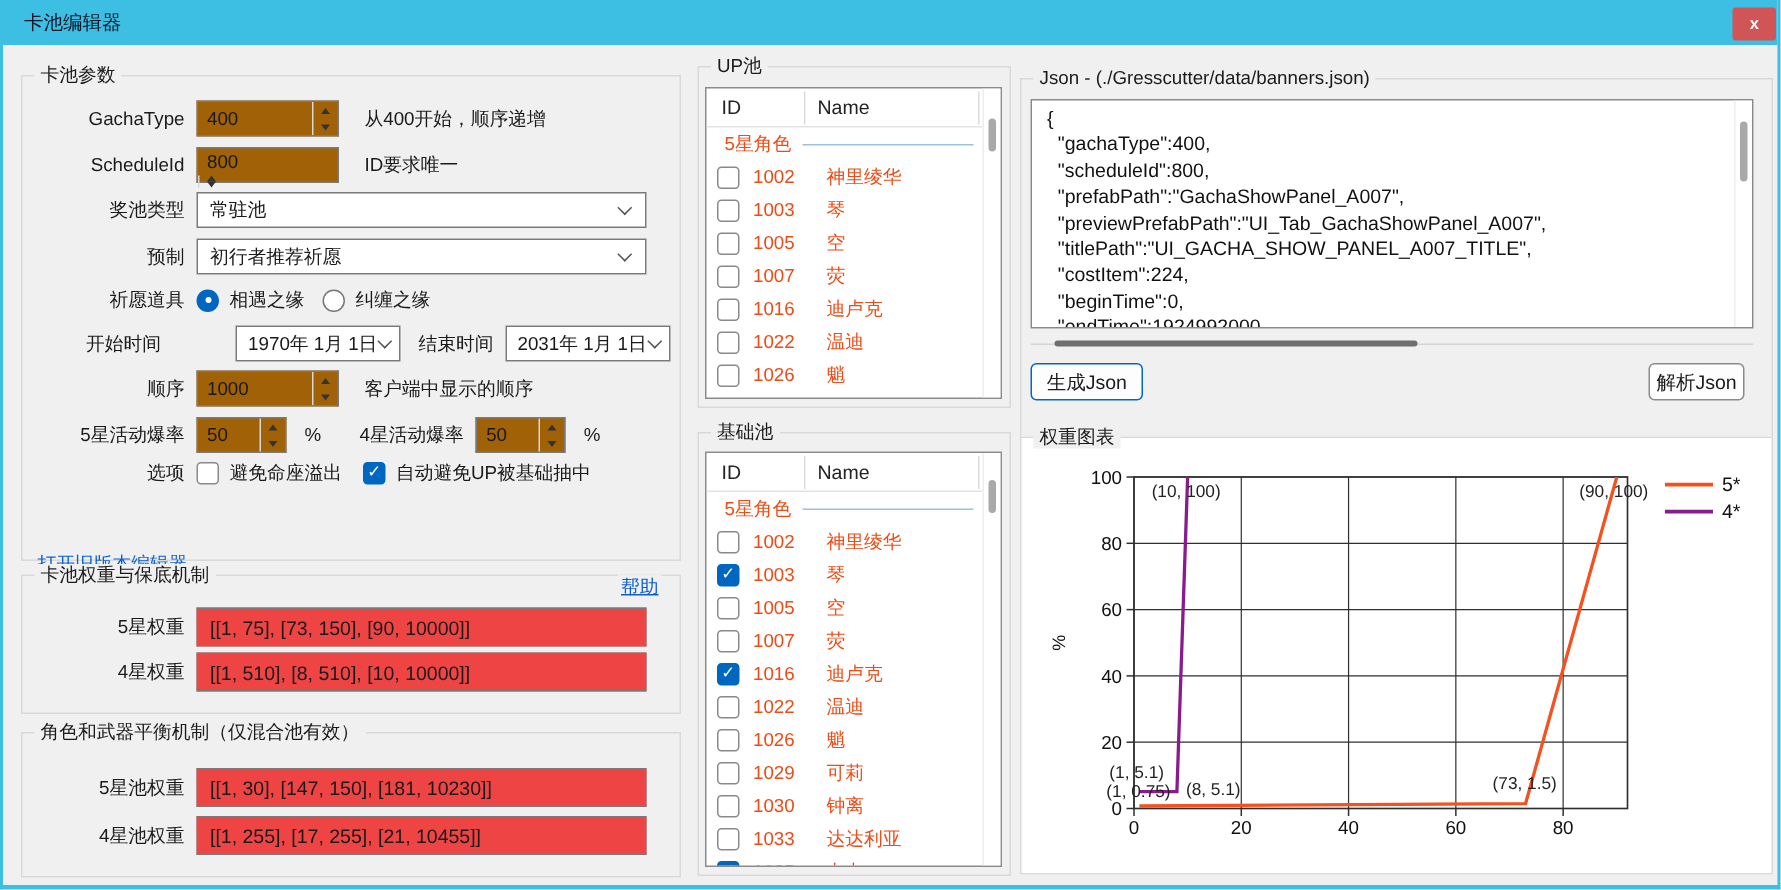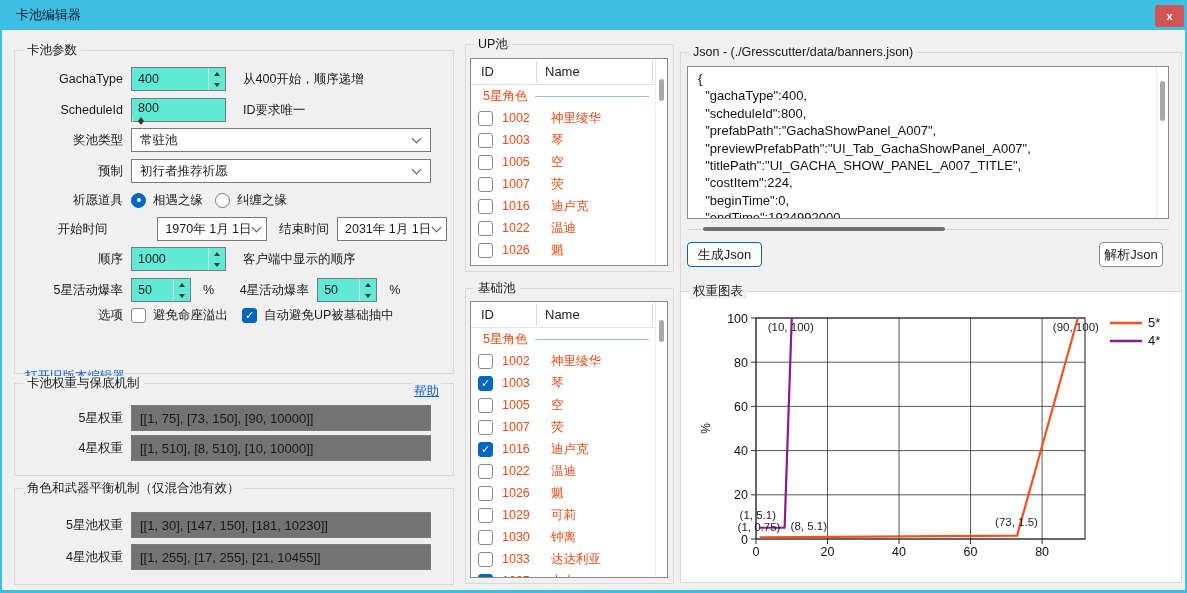--- a/index.html
+++ b/index.html
@@ -14,39 +14,39 @@
     display:flex;align-items:center;padding-left:16px;color:#102027;}
   .titlebar .t{font-size:13px;color:#0f172a;}
   .closebtn{position:absolute;top:5px;right:1px;width:29px;height:22px;background:#d15557;
     color:#fff;display:flex;align-items:center;justify-content:center;border-radius:2px;
     font-weight:bold;font-size:11px;cursor:pointer;}
   .group{position:absolute;border:1px solid #d9d9d9;}
   .gtitle{position:absolute;top:-8px;left:8px;background:#f0f0f0;padding:0 4px;line-height:15px;}
   .row{position:absolute;left:0;right:6px;height:24px;display:flex;align-items:center;}
   .lab{width:108px;text-align:right;margin-right:8px;white-space:nowrap;}
   .note{margin-left:17px;white-space:nowrap;}
-  .spinbox{display:flex;height:24px;background:#5eead4;border:1px solid #7a7a7a;}
+  .spinbox{display:flex;height:24px;background:#a16207;border:1px solid #7a7a7a;}
   .spinbox .val{flex:1;padding:2px 6px;display:flex;align-items:center;}
   .spincol{width:17px;border-left:1px solid #d8d8d8;display:flex;flex-direction:column;}
   .spincol div{flex:1;display:flex;align-items:center;justify-content:center;}
   .tri-up{width:0;height:0;border-left:3.5px solid transparent;border-right:3.5px solid transparent;border-bottom:4.5px solid #333;}
   .tri-dn{width:0;height:0;border-left:3.5px solid transparent;border-right:3.5px solid transparent;border-top:4.5px solid #333;}
   .combo{height:24px;background:#fff;border:1px solid #7a7a7a;display:flex;align-items:center;padding:0 8px;}
   .combo .cv{flex:1;white-space:nowrap;overflow:hidden;}
   .chev{width:7px;height:7px;border-right:1.6px solid #555;border-bottom:1.6px solid #555;
     transform:rotate(45deg);margin:-3px 2px 0 6px;flex:none;}
   .radio{width:15px;height:15px;border-radius:50%;border:1px solid #777;background:#fff;flex:none;}
   .radio.on{background:#0067c0;border-color:#0067c0;position:relative;}
   .radio.on::after{content:"";position:absolute;left:4.5px;top:4.5px;width:4px;height:4px;border-radius:50%;background:#fff;}
   .cb{width:15px;height:15px;border:1px solid #8a8a8a;border-radius:3px;background:#fff;flex:none;
     display:flex;align-items:center;justify-content:center;}
   .cb.on{background:#0067c0;border-color:#0067c0;color:#fff;font-size:11px;line-height:11px;}
   .cb.on::after{content:"✓";}
   .link{color:#0b5fd0;text-decoration:underline;cursor:pointer;white-space:nowrap;}
-  .tinput{background:#737373;border:1px solid #7a7a7a;height:26px;display:flex;align-items:center;
+  .tinput{background:#ef4444;border:1px solid #7a7a7a;height:26px;display:flex;align-items:center;
     padding:0 8px;font-size:13px;white-space:nowrap;overflow:hidden;}
   
   .lv{position:absolute;background:#fff;border:1px solid #8b8b8b;overflow:hidden;}
   .lv-body{position:absolute;left:0;top:0;right:12px;bottom:0;overflow:hidden;}
   .lv-head{display:flex;height:26px;align-items:center;border-bottom:1px solid #e3e3e3;font-size:13px;color:#222;}
   .lv-head .col-id{width:66px;padding-left:10px;border-right:1px solid #dcdcdc;height:22px;display:flex;align-items:center;}
   .lv-head .col-nm{flex:1;padding-left:8px;border-right:1px solid #dcdcdc;height:22px;display:flex;align-items:center;margin-right:2px;}
   .lv-sec{display:flex;align-items:center;height:22px;padding-left:12px;color:#ee4b16;}
   .lv-sec .line{flex:1;height:1px;background:#9cc2e0;margin:0 6px 0 8px;}
   .lv-row{display:flex;align-items:center;height:22px;padding-left:7px;color:#ee4b16;}

